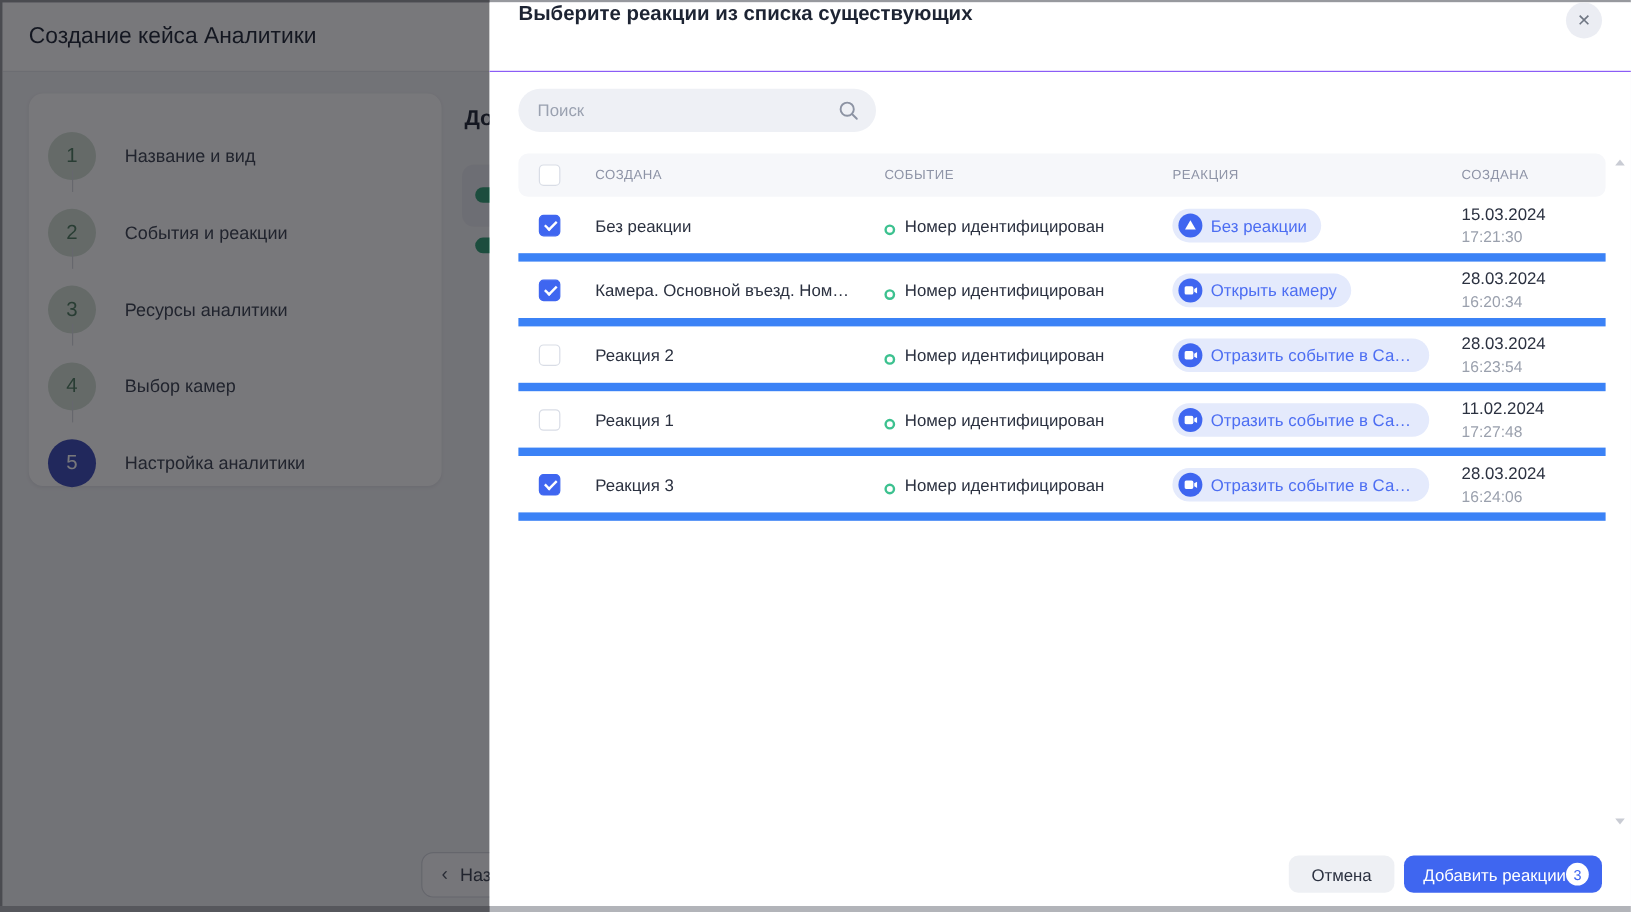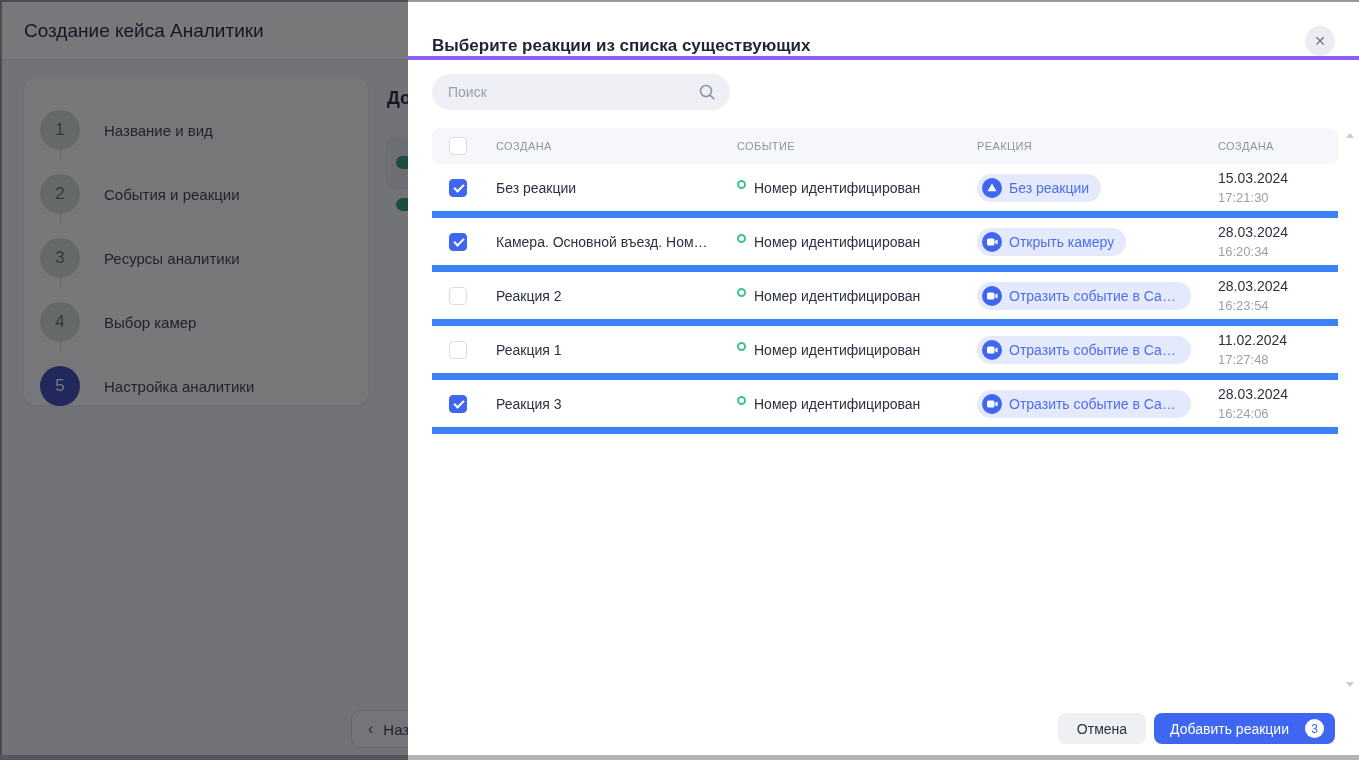--- a/index.html
+++ b/index.html
@@ -31,21 +31,21 @@
   .bg-toggle.t2 { left:394px; top:196px; }
 
   .back-button { position:absolute; left:349px; top:708px; width:120px; height:38px; background:#fbfbfc; border:1px solid #d3d6dd; border-radius:10px; display:flex; align-items:center; padding-left:16px; gap:10px; color:#3a4150; font-size:15px; }
   .back-chevron { font-size:16px; color:#4a5160; }
 
   
   .overlay { position:absolute; left:0; top:0; width:408px; height:760px; background:rgba(14,15,19,0.56); z-index:10; }
 
   
   .modal { position:absolute; left:408px; top:2px; right:0; bottom:5px; background:#ffffff; z-index:20; }
-  .modal-header { height:58px; display:flex; align-items:flex-end; justify-content:space-between; padding:0 24px; border-bottom:4px solid #8b5cf6; }
+  .modal-header { height:58px; display:flex; align-items:flex-start; justify-content:space-between; padding:0 24px; border-bottom:1px solid #8b5cf6; }
   .modal-title { font-size:17px; font-weight:700; color:#1d2433; }
   .close-btn { width:30px; height:30px; border-radius:50%; background:#ebedf3; border:none; display:flex; align-items:center; justify-content:center; cursor:pointer; color:#6f7683; font-size:14px; line-height:1; }
 
   .search-wrap { position:absolute; left:24px; top:72px; width:298px; height:36px; }
   .search-input { width:100%; height:100%; background:#eef0f5; border:none; border-radius:18px; padding:0 40px 0 16px; font-size:14px; color:#3a4150; font-family:inherit; }
   .search-input::placeholder { color:#9aa1b0; }
   .search-icon { position:absolute; right:14px; top:9px; width:18px; height:18px; }
 
   
   .table { position:absolute; left:24px; top:126px; width:906px; }
@@ -53,21 +53,21 @@
   .thead { height:36px; background:#f6f7fa; border-radius:8px; }
   .th { font-size:11px; color:#8d93a6; letter-spacing:.4px; font-weight:400; }
   .tbody-row { height:54px; border-bottom:7px solid #3b82f6; }
 
   .cbx-cell { display:flex; justify-content:flex-start; padding-left:17px; }
   .cbx { width:18px; height:18px; border-radius:4px; border:1px solid #d9dde6; background:#ffffff; position:relative; cursor:pointer; }
   .cbx[data-checked="true"] { background:#3f66f0; border-color:#3f66f0; }
   .cbx[data-checked="true"]::after { content:""; position:absolute; left:4px; top:4px; width:8px; height:4px; border-left:2px solid #fff; border-bottom:2px solid #fff; transform:rotate(-45deg); }
 
   .cell-name { font-size:14px; color:#2b3140; white-space:nowrap; overflow:hidden; text-overflow:ellipsis; padding-right:14px; }
-  .cell-event { display:flex; align-items:flex-start; gap:8px; font-size:14px; color:#2b3140; }
+  .cell-event { display:flex; align-items:flex-end; gap:8px; font-size:14px; color:#2b3140; }
   .event-ring { width:9px; height:9px; border-radius:50%; border:2px solid #3cc18f; flex:0 0 9px; }
 
   .badge { display:inline-flex; align-items:center; gap:7px; background:#e4eafc; border-radius:15px; padding:4px 12px 4px 5px; max-width:214px; }
   .badge-label { font-size:14px; color:#4d6ef2; white-space:nowrap; overflow:hidden; text-overflow:ellipsis; }
   .badge-ic { width:20px; height:20px; border-radius:50%; background:#3f66f0; display:flex; align-items:center; justify-content:center; flex:0 0 20px; }
   .badge-ic svg { display:none; }
   .badge-ic[data-icon="alert"] svg.ic-alert { display:block; }
   .badge-ic[data-icon="camera"] svg.ic-camera { display:block; }
 
   .cell-created { font-size:14px; color:#2b3140; line-height:19px; }
@@ -75,21 +75,21 @@
 
   
   .sb-arrow { position:absolute; right:5px; width:0; height:0; border-left:4px solid transparent; border-right:4px solid transparent; }
   .sb-up { top:131px; border-bottom:5px solid #c9ccd4; }
   .sb-down { bottom:68px; border-top:5px solid #c9ccd4; }
 
   
   .modal-footer { position:absolute; left:0; right:0; bottom:0; display:flex; justify-content:flex-end; align-items:center; gap:8px; padding:0 24px 11px; }
   .btn { height:31px; border:none; border-radius:8px; font-size:14px; font-family:inherit; cursor:pointer; display:inline-flex; align-items:center; }
   .btn-cancel { background:#eef0f4; color:#2b3140; padding:0 19px; }
-  .btn-primary { background:#3f66f0; color:#ffffff; padding:0 11px 0 16px; gap:16px; }
+  .btn-primary { background:#3f66f0; color:#ffffff; padding:0 11px 0 16px; gap:0; }
   .count-badge { width:19px; height:19px; border-radius:50%; background:#ffffff; color:#3f66f0; font-size:12px; display:flex; align-items:center; justify-content:center; }
 </style>
 </head>
 <body>
 
 <div class="chrome-top"></div>
 <div class="chrome-left"></div>
 <div class="chrome-bottom"></div>
 
 <div class="backdrop">

